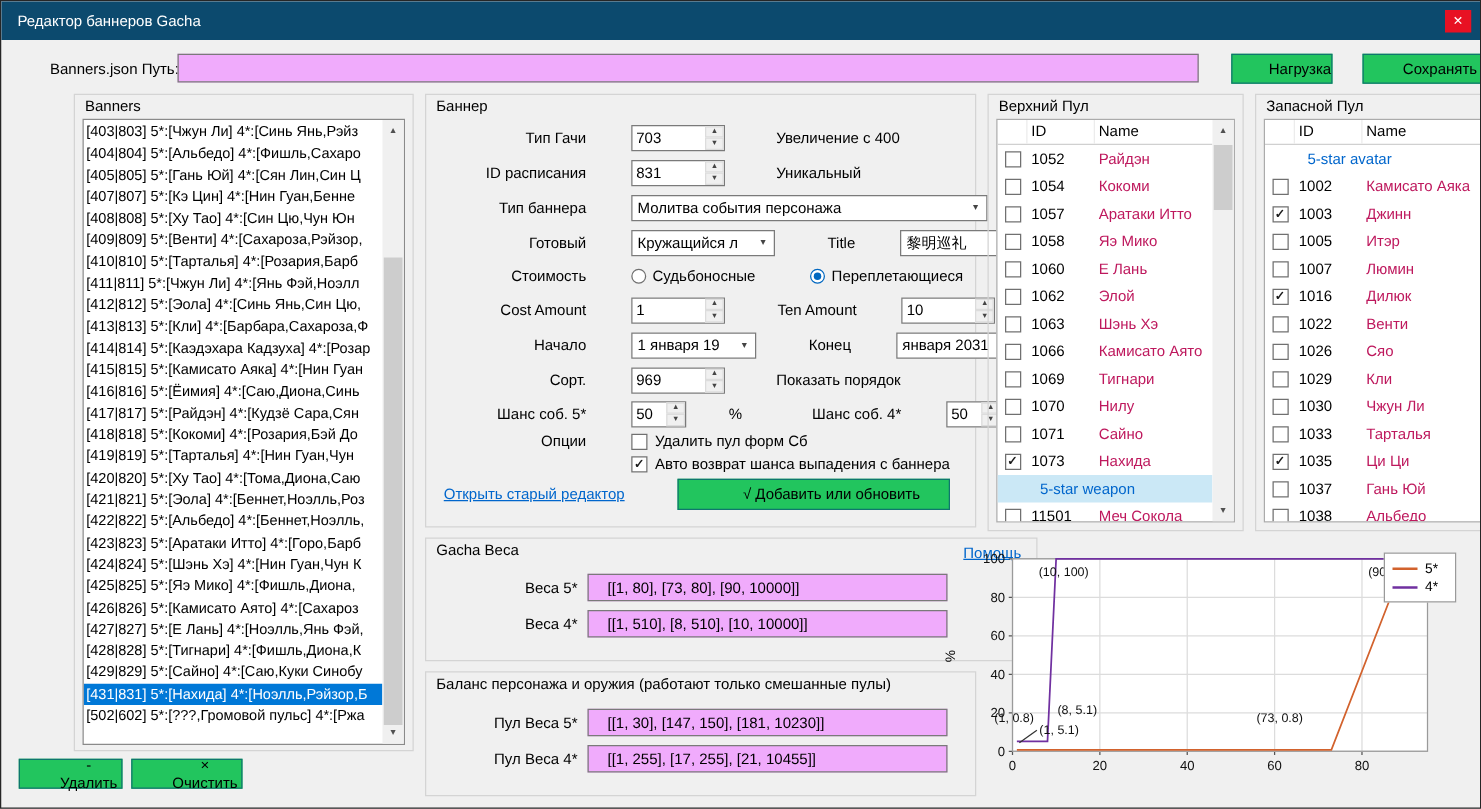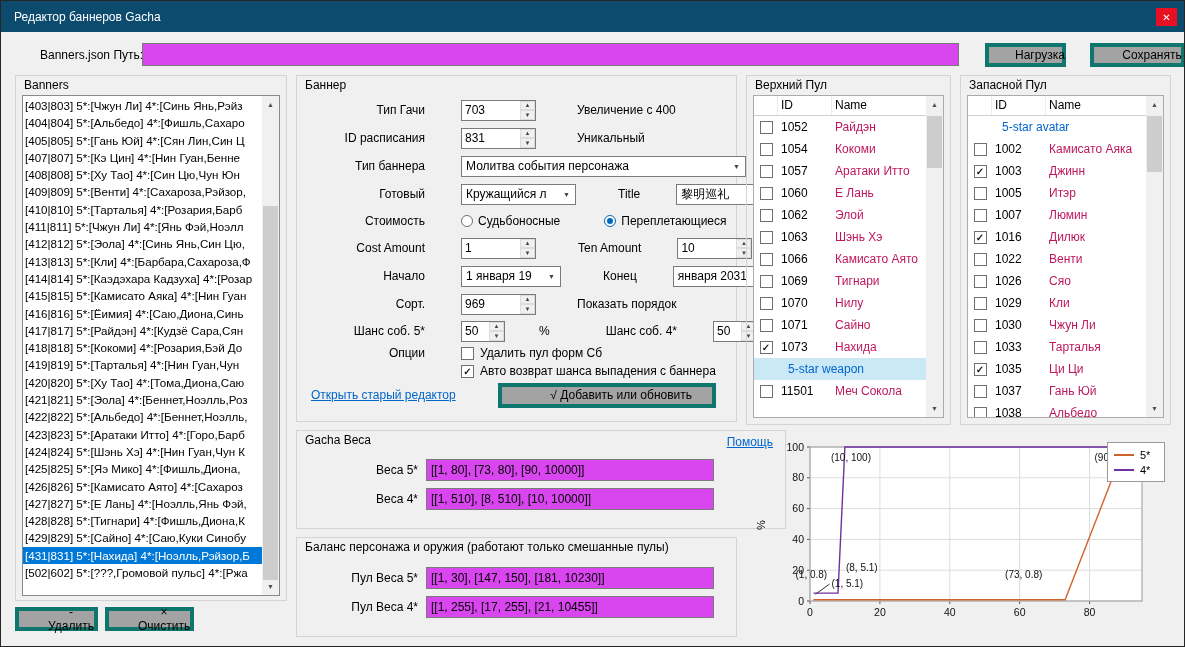--- a/index.html
+++ b/index.html
@@ -2,23 +2,23 @@
 <html><head>
 <meta charset="utf-8">
 <style>
   *{margin:0;padding:0;box-sizing:border-box;}
   html,body{width:1185px;height:647px;}
   body{font-family:"Liberation Sans",sans-serif;font-size:12px;background:#f0f0f0;position:relative;overflow:hidden;border:1px solid #262626;color:#000;}
   .titlebar{position:absolute;left:0;top:0;width:100%;height:31px;background:#0c4a6e;color:#fff;}
   .titlebar .title{position:absolute;left:13px;top:9px;font-size:12px;white-space:nowrap;}
   .close-btn{position:absolute;right:7px;top:7px;width:21px;height:18px;background:#e81123;color:#fff;font-size:10px;display:flex;align-items:center;justify-content:center;cursor:pointer;}
   .lbl{position:absolute;white-space:nowrap;margin-left:25px;}
-  .btn{position:absolute;background:#a3a3a3;border:4px solid #0f766e;font-family:inherit;font-size:12px;cursor:pointer;display:flex;align-items:center;justify-content:center;padding-left:29px;}
-  .textbox{background:#d946ef;border:1px solid #7a7a7a;font-family:inherit;font-size:12px;padding:0 4px;}
-  .group{position:absolute;border:1px solid #d4d4d4;}
+  .btn{position:absolute;background:#22c55e;border:1px solid #0f766e;font-family:inherit;font-size:12px;cursor:pointer;display:flex;align-items:center;justify-content:center;padding-left:29px;}
+  .textbox{background:#f0abfc;border:1px solid #7a7a7a;font-family:inherit;font-size:12px;padding:0 15px;}
+  .group{position:absolute;border:1px solid #d4d4d4;margin-left:44px;}
   .group-title{position:absolute;left:8px;top:2px;white-space:nowrap;}
   
   .listbox{position:absolute;left:6px;top:19px;width:258px;height:501px;background:#fff;border:1px solid #8a8a8a;display:flex;}
   .list-items{flex:1;overflow:hidden;padding-top:1px;}
   .list-item{height:17.3px;line-height:17.3px;font-size:11.6px;padding:0 2px;white-space:nowrap;overflow:hidden;}
   .list-item.selected{background:#0078d7;color:#fff;}
   .vscroll{width:17px;position:relative;background:#f0f0f0;flex:none;}
   .vs-btn{position:absolute;left:0;width:100%;height:17px;font-size:7px;color:#505050;display:flex;align-items:center;justify-content:center;}
   .vs-up{top:0;}.vs-dn{bottom:0;}
   .vs-thumb{position:absolute;left:1px;width:15px;background:#cdcdcd;}
@@ -327,20 +327,27 @@
             <span class="pr-check">
               <span class="cbox"></span>
             </span>
             <span class="pr-id">1057</span>
             <span class="pr-name">Аратаки Итто</span>
           </div>
           <div class="pool-row">
             <span class="pr-check">
               <span class="cbox"></span>
             </span>
+            <span class="pr-id">1058</span>
+            <span class="pr-name">Яэ Мико</span>
+          </div>
+          <div class="pool-row">
+            <span class="pr-check">
+              <span class="cbox"></span>
+            </span>
             <span class="pr-id">1060</span>
             <span class="pr-name">Е Лань</span>
           </div>
           <div class="pool-row">
             <span class="pr-check">
               <span class="cbox"></span>
             </span>
             <span class="pr-id">1062</span>
             <span class="pr-name">Элой</span>
           </div>

